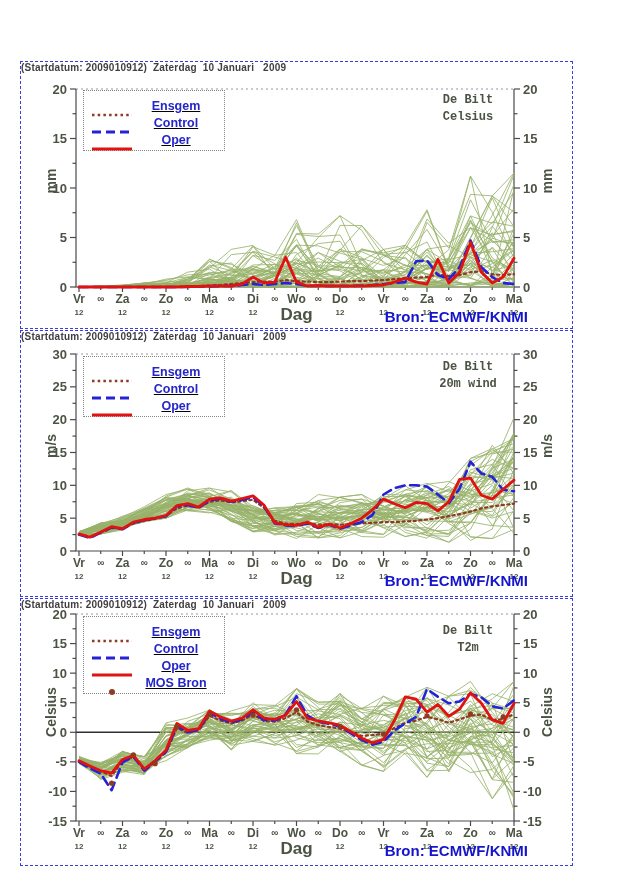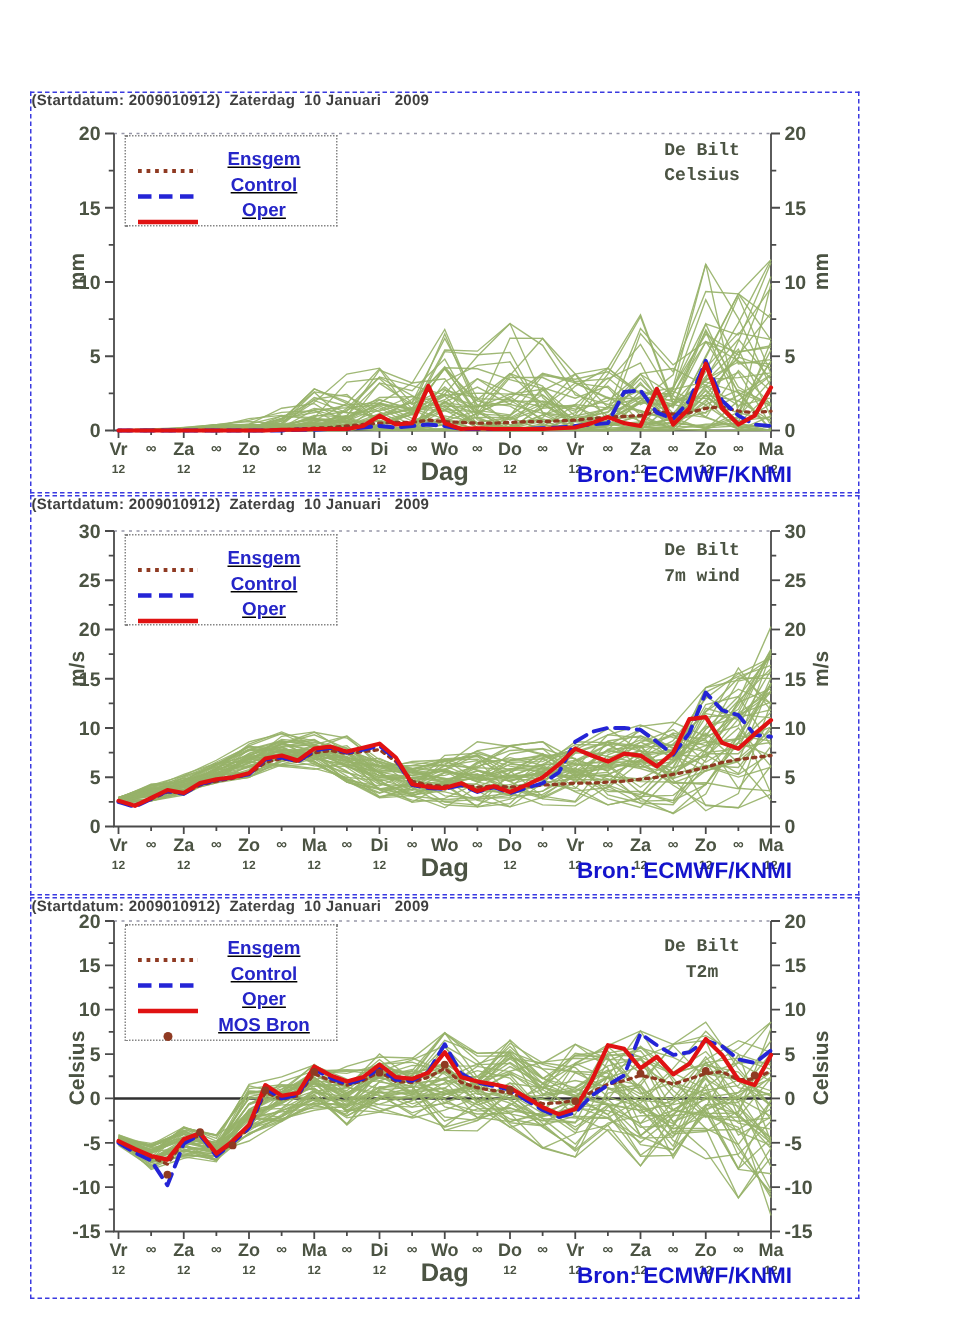--- a/index.html
+++ b/index.html
@@ -338,21 +338,21 @@
         <polyline points="58,200.7111207785601 79.75,192.8493113471863 101.5,189.8341967356384 123.25,184.6475242043281 145,183.89144852821943 166.75,176.75242518124114 188.5,171.50678688788813 210.25,170.70354159384044 232,191.19034950836067 253.75,197.46804754295545 275.5,194.23515949442586 297.25,193.68749273766093 319,184.0905102481193 340.75,174.14000753868066 362.5,168.76471200099886 384.25,158.93563716400672 406,152.36952172198932 427.75,160.8037574843542 449.5,165.93261298141547 471.25,138.88026548194927 493,102.61657666457819 " fill="none" stroke="#97b269" stroke-width="0.9" opacity="0.92"></polyline>
         <polyline points="58,201.1091781676921 79.75,195.9726550051518 101.5,195.99973471945137 123.25,190.85027514451008 145,187.16666666666666 166.75,171.51520732016888 188.5,168.1674829284415 210.25,159.91958148210873 232,179.52620588813886 253.75,186.12461379933816 275.5,187.75265527488554 297.25,196.70777253475757 319,196.73737141690492 340.75,192.72755996775186 362.5,182.41640059821046 384.25,178.69396960826526 406,180.39202781811113 427.75,176.73416057961956 449.5,160.59101618136913 471.25,123.02963883947612 493,118.01776485899146 " fill="none" stroke="#97b269" stroke-width="0.9" opacity="0.92"></polyline>
         <polyline points="58,200.62809569706974 79.75,194.11221059754138 101.5,194.00513215765412 123.25,184.79799834431617 145,174.74432221701426 166.75,165.02688953123754 188.5,169.71465984443319 210.25,190.45 232,194.6863399563325 253.75,199.96402364110168 275.5,189.56524018393915 297.25,184.82329612600168 319,196.928542281874 340.75,196.59698670389318 362.5,181.08144751647004 384.25,158.85391088766391 406,160.91933096320886 427.75,170.0351578722831 449.5,159.16142420255483 471.25,136.05713406682202 493,86.74487914381041 " fill="none" stroke="#97b269" stroke-width="0.9" opacity="0.92"></polyline>
         <polyline points="58,204.5395614754711 79.75,197.80513366726177 101.5,194.93819996094953 123.25,185.52444854152859 145,168.59206001716709 166.75,162.7398949961903 188.5,166.69978828966018 210.25,179.16104411529625 232,184.01673857235244 253.75,194.21332507161202 275.5,205.52289434972403 297.25,206.86088024956646 319,183.9472002534699 340.75,171.40763703799092 362.5,184.52312141733094 384.25,180.90271638920854 406,159.518322928062 427.75,167.4068293888465 449.5,206.1250711372747 471.25,207.52333333333334 493,179.49088594888477 " fill="none" stroke="#97b269" stroke-width="0.9" opacity="0.92"></polyline>
         <path d="M58.0 203.6 L68.9 205.6 L79.8 201.6 L90.6 197.0 L101.5 197.7 L112.4 192.4 L123.3 189.8 L134.1 187.8 L145.0 185.2 L155.9 177.3 L166.8 174.7 L177.6 176.7 L188.5 170.8 L199.4 169.4 L210.3 171.4 L221.1 170.1 L232.0 168.8 L242.9 176.7 L253.8 189.8 L264.6 192.4 L275.5 193.1 L286.4 192.4 L297.3 193.7 L308.1 193.1 L319.0 193.7 L329.9 193.1 L340.8 192.4 L351.6 191.8 L362.5 191.1 L373.4 191.1 L384.3 190.4 L395.1 189.8 L406.0 188.5 L416.9 187.2 L427.8 185.2 L438.6 183.2 L449.5 180.6 L460.4 177.3 L471.3 175.3 L482.1 174.0 L493.0 172.7 " fill="none" stroke="#8f3a22" stroke-width="2.2" stroke-linejoin="round" stroke-linecap="round" stroke-dasharray="2.2 3.4"></path>
         <path d="M58.0 203.6 L68.9 206.9 L79.8 201.6 L90.6 196.4 L101.5 198.3 L112.4 191.8 L123.3 189.1 L134.1 187.2 L145.0 185.2 L155.9 175.3 L166.8 174.0 L177.6 176.7 L188.5 169.4 L199.4 167.5 L210.3 170.8 L221.1 168.8 L232.0 166.2 L242.9 175.3 L253.8 192.4 L264.6 194.4 L275.5 195.0 L286.4 192.4 L297.3 197.0 L308.1 193.7 L319.0 197.7 L329.9 194.4 L340.8 191.1 L351.6 183.9 L362.5 163.5 L373.4 157.0 L384.3 154.3 L395.1 154.3 L406.0 155.6 L416.9 163.5 L427.8 172.1 L438.6 157.6 L449.5 130.7 L460.4 142.5 L471.3 145.8 L482.1 158.9 L493.0 160.2 " fill="none" stroke="#2424d6" stroke-width="2.6" stroke-linejoin="round" stroke-linecap="round" stroke-dasharray="9 5.5"></path>
         <path d="M58.0 202.9 L68.9 206.2 L79.8 201.0 L90.6 195.7 L101.5 197.7 L112.4 191.1 L123.3 188.5 L134.1 187.2 L145.0 184.5 L155.9 174.7 L166.8 172.7 L177.6 176.0 L188.5 168.1 L199.4 166.8 L210.3 170.1 L221.1 167.5 L232.0 164.8 L242.9 174.0 L253.8 191.8 L264.6 193.7 L275.5 194.4 L286.4 191.1 L297.3 196.4 L308.1 193.1 L319.0 197.0 L329.9 192.4 L340.8 187.2 L351.6 178.6 L362.5 168.1 L373.4 172.7 L384.3 176.7 L395.1 171.4 L406.0 172.7 L416.9 179.9 L427.8 170.8 L438.6 148.4 L449.5 147.1 L460.4 164.2 L471.3 168.1 L482.1 158.3 L493.0 149.1 " fill="none" stroke="#e01212" stroke-width="2.8" stroke-linejoin="round" stroke-linecap="round"></path>
       </svg>
     <div class="station" style="top:28px;">
       <div>De Bilt</div>
-      <div>7m wind</div>
+      <div>20m wind</div>
     </div>
     <div class="legend" id="legend1" style="top:25px;">
         <div class="lrow">
           <span class="lsample"><svg width="44" height="8">
               <line x1="2" y1="4" x2="42" y2="4" stroke="#8f3a22" stroke-width="2.6" stroke-dasharray="2.5 3.2"></line>
             </svg></span>
           <span class="llabel">Ensgem</span>
         </div>
         <div class="lrow">
           <span class="lsample"><svg width="44" height="8">

